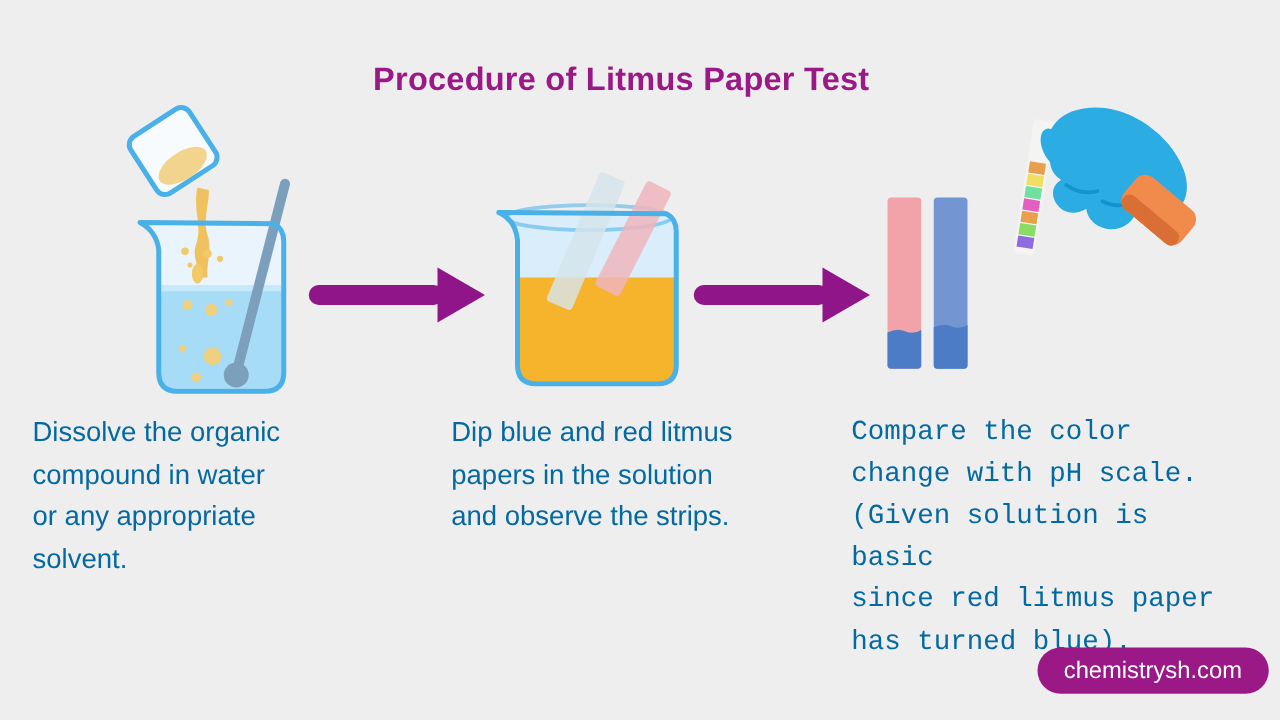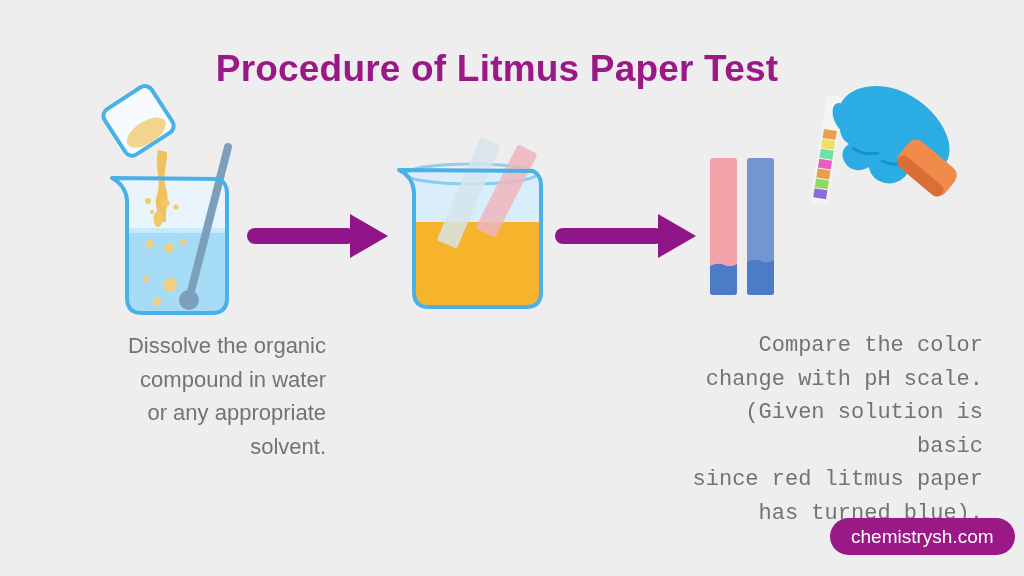--- a/index.html
+++ b/index.html
@@ -4,27 +4,27 @@
 <style>
   html,body{margin:0;padding:0;}
   body{
     width:1024px;height:576px;overflow:hidden;
     background:#EFEEEE;
     font-family:"Liberation Sans", sans-serif;
   }
   .canvas{position:relative;width:1024px;height:576px;}
   .title{
     position:absolute;top:48px;left:0;width:994px;
-    text-align:center;font-size:37px;font-weight:700;color:#9A1987;
+    text-align:center;font-size:26px;font-weight:700;color:#9A1987;
     letter-spacing:.2px;
   }
   .illos{position:absolute;top:0;left:0;width:1024px;height:330px;}
   .caption{
     position:absolute;top:329px;width:300px;
-    text-align:right;font-size:22px;line-height:33.5px;color:#737373;
+    text-align:left;font-size:22px;line-height:33.5px;color:#0369a1;
     white-space:pre-line;
   }
   .caption.c1{left:26px;}
   .caption.c2{left:361px;}
   .caption.c3{left:681px;width:302px;font-family:Liberation Mono, monospace;}
   .badge{
     position:absolute;left:830px;top:518px;height:37px;
     padding:0 21px;border-radius:19px;background:#9A1987;
     display:inline-flex;align-items:center;justify-content:center;
     color:#FFFFFF;font-size:19px;
@@ -128,20 +128,23 @@
         <rect x="897" y="151" width="60" height="34" rx="10" fill="#F18B4C"></rect>
         <rect x="899" y="172" width="56" height="13" rx="6" fill="#DA6F35"></rect>
       </g>
     </g>
   </svg>
 
   <div class="caption c1">Dissolve the organic
 compound in water
 or any appropriate
 solvent.</div>
+  <div class="caption c2">Dip blue and red litmus
+papers in the solution
+and observe the strips.</div>
   <div class="caption c3">Compare the color
 change with pH scale.
 (Given solution is basic
 since red litmus paper
 has turned blue).</div>
 
   <div class="badge">chemistrysh.com</div>
 
 </div>
 

